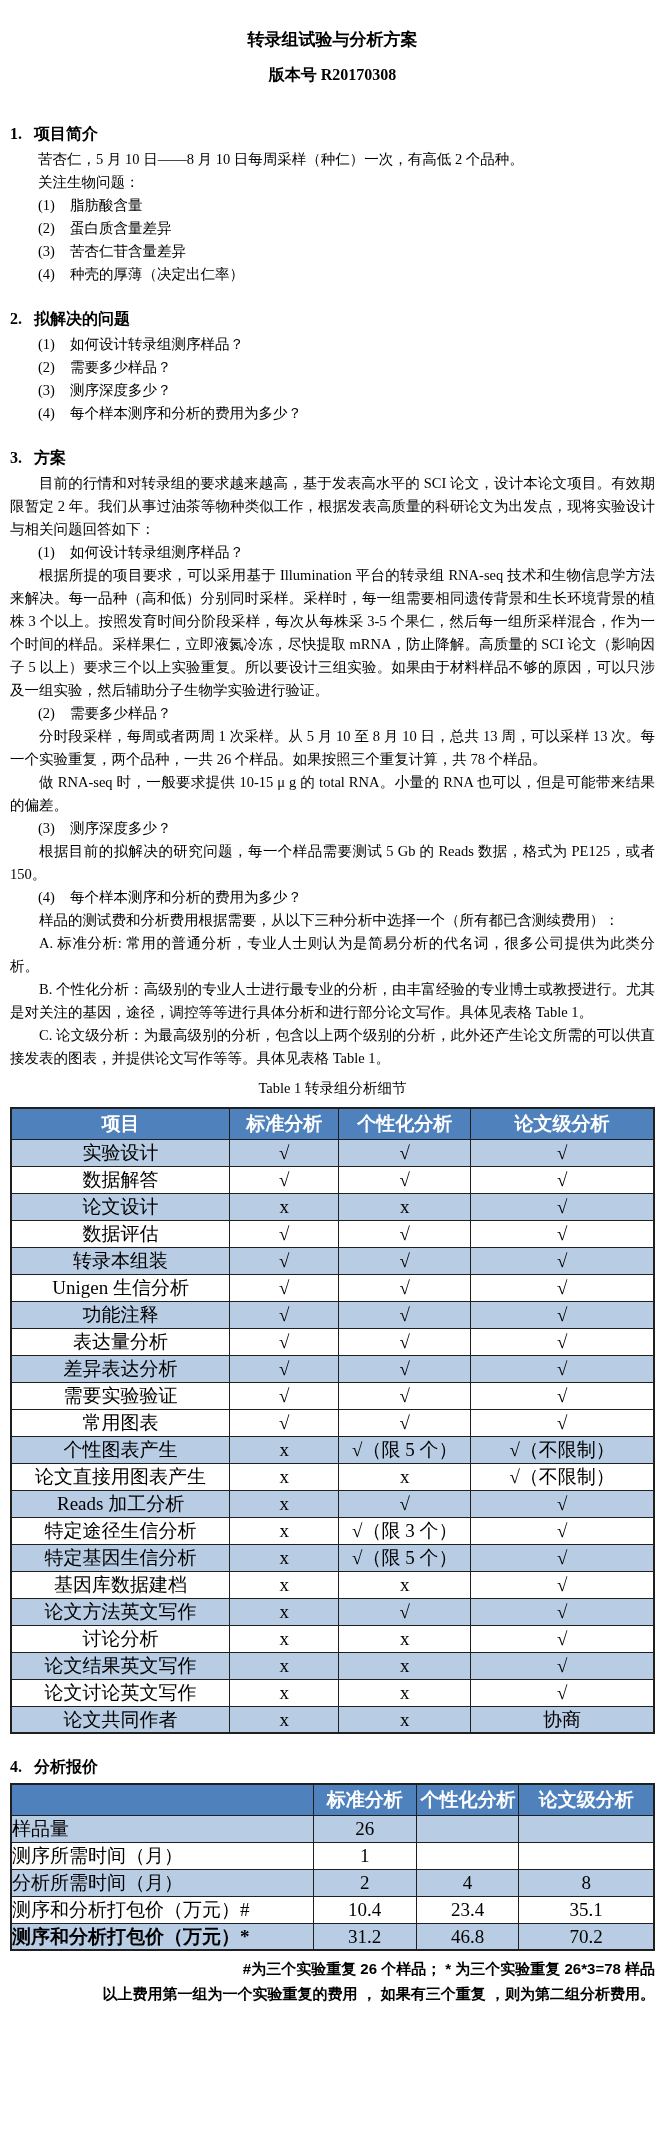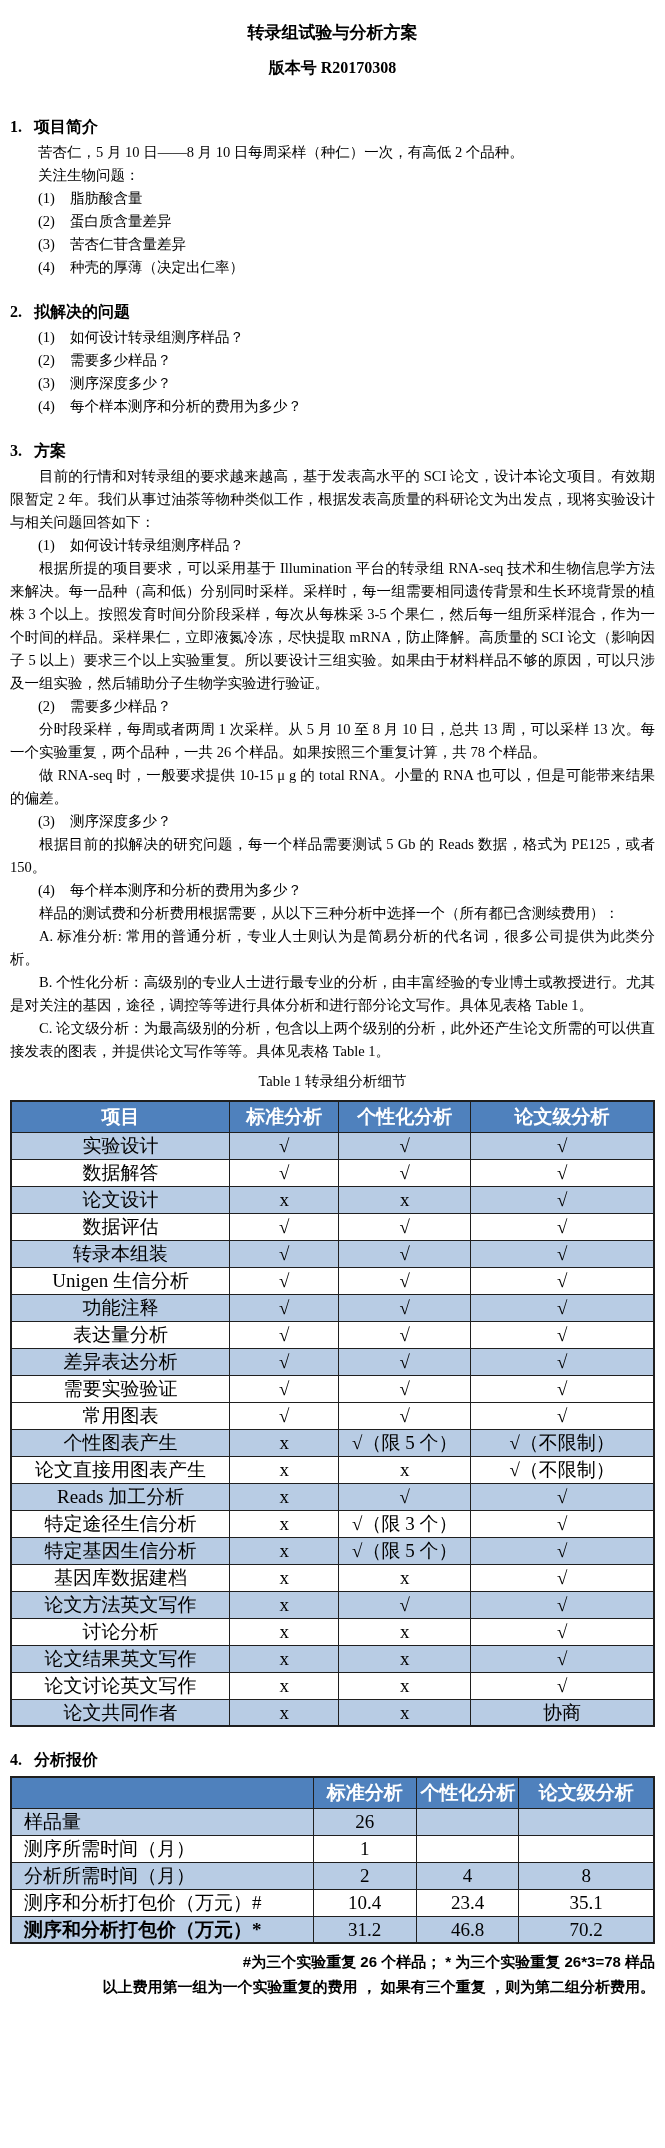--- a/index.html
+++ b/index.html
@@ -9,39 +9,39 @@
     --border-color:#1f1f1f;
   }
   *{box-sizing:border-box;}
   html,body{margin:0;padding:0;background:#ffffff;}
   .page{
     width:665px;height:2148px;overflow:hidden;background:#fff;
     font-family:"Liberation Serif","DejaVu Serif",serif;
     color:#000;font-size:14.5px;
     padding:8px 10px 0 10px;
   }
-  .doc-title{text-align:center;font-weight:bold;font-size:17px;line-height:24px;margin:13px 0 0;}
+  .doc-title{text-align:center;font-weight:bold;font-size:17px;line-height:24px;margin:20px 0 0;}
   .doc-version{text-align:center;font-weight:bold;font-size:16px;line-height:22px;margin:12px 0 0;}
   .sec-h{font-size:16px;font-weight:bold;line-height:24px;margin:21px 0 2px;}
   .sec-h.first{margin-top:36px;}
   .sec-num{display:inline-block;width:24px;}
   p{margin:0;line-height:23px;text-align:justify;}
   .indent{text-indent:2em;}
   .hang{padding-left:28px;}
   .li{line-height:23px;padding-left:28px;}
   .li .num{display:inline-block;width:32px;}
   .qline{line-height:23px;padding-left:28px;}
   .qline .num{display:inline-block;width:32px;}
   .tcaption{text-align:center;line-height:23px;margin:7px 0 7px;}
   table{width:100%;border-collapse:collapse;table-layout:fixed;font-size:19px;}
   th,td{border:1.5px solid var(--border-color);text-align:center;padding:1px 4px;height:27px;line-height:21px;overflow:hidden;white-space:nowrap;}
   table{border:2px solid var(--border-color);}
   thead th{background:var(--table-header-bg);color:var(--table-header-text);font-weight:bold;height:31px;}
   tr.stripe td{background:var(--stripe-bg);}
-  .price-table td:first-child{text-align:left;padding-left:12px;}
+  .price-table td:first-child{text-align:left;padding-left:0;}
   .price-table tr:last-child td:first-child{font-weight:bold;}
   .price-table{margin-top:4px;}
   .footnotes{margin-top:5px;}
   .footnote{font-family:"Liberation Sans","DejaVu Sans",sans-serif;font-weight:bold;font-size:15px;line-height:25px;text-align:right;margin-left:35px;}
   .s4-intro{margin-top:1px;}
 </style>
 </head>
 <body>
 
 <div class="page">

